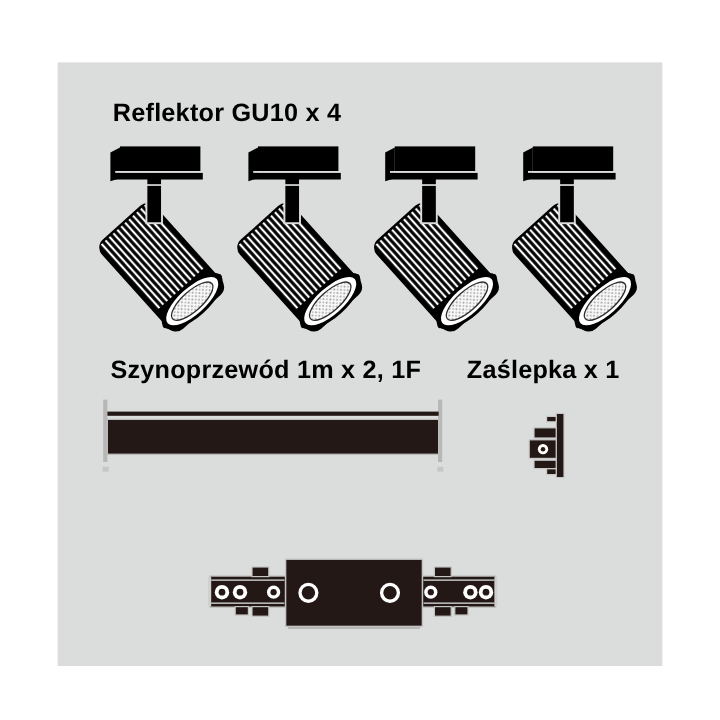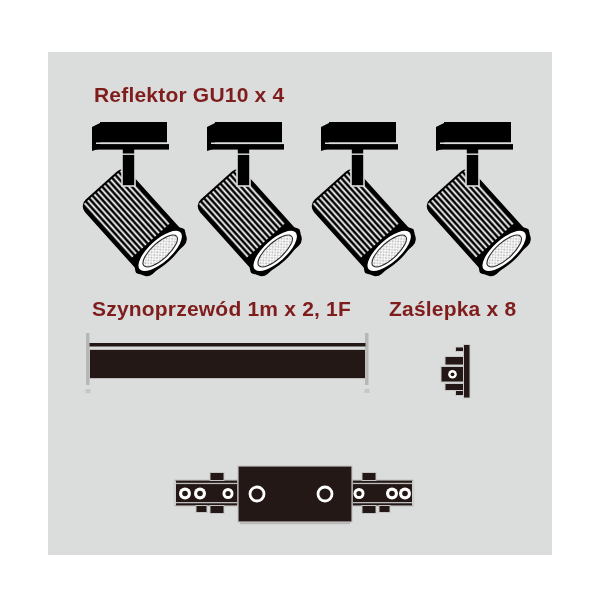--- a/index.html
+++ b/index.html
@@ -7,21 +7,21 @@
     position:relative;width:600px;height:600px;background:#ffffff;overflow:hidden;
     font-family:"Liberation Sans", sans-serif;
   }
   .panel{
     position:absolute;left:48px;top:52px;width:504px;height:503px;
     background:#dbdcdc;
   }
   .title{
     position:absolute;
     font-size:21px;font-weight:700;letter-spacing:.2px;
-    color:#7f1d1d;white-space:nowrap;line-height:1.15;
+    color:#000000;white-space:nowrap;line-height:1.15;
   }
   .t1{left:46px;top:31px;}
   .t2{left:44px;top:245px;}
   .t3{left:341px;top:245px;}
   .t4{left:134px;top:367px;}
   .spot-row{position:absolute;left:32px;top:64px;width:456px;height:170px;}
   .spotlight{position:absolute;top:0;width:110px;height:168px;}
   .spotlight svg{display:block;width:110px;height:168px;}
   .rail{position:absolute;left:36px;top:280px;width:288px;height:62px;}
   .endcap{position:absolute;left:390px;top:289px;width:34px;height:60px;}
@@ -140,21 +140,21 @@
 
         <polygon points="12,11 20,7 20,32.5 12,35" fill="#000000"></polygon>
         <rect x="20" y="6" width="67" height="20.5" fill="#000000"></rect>
         <rect x="16" y="26.5" width="73" height="1.6" fill="#dbdcdc"></rect>
         <rect x="16" y="28.1" width="73" height="5.5" fill="#000000"></rect>
       </svg>
     </div>
       </div>
 
     <div class="title t2">Szynoprzewód 1m x 2, 1F</div>
-    <div class="title t3">Zaślepka x 8</div>
+    <div class="title t3">Zaślepka x 1</div>
 
     <svg class="rail" viewBox="0 0 288 62">
       <rect x="2" y="1" width="3.5" height="52" fill="#b7b7b7"></rect>
       <rect x="281" y="1" width="3.5" height="52" fill="#b7b7b7"></rect>
       <rect x="5.5" y="11" width="276" height="3.5" fill="#231815"></rect>
       <rect x="5.5" y="17.5" width="276" height="29" fill="#231815" stroke="#bdbdbd" stroke-width="1"></rect>
       <rect x="1.5" y="57" width="5" height="4" fill="#c6c6c6"></rect>
       <rect x="280.5" y="57" width="5" height="4" fill="#c6c6c6"></rect>
     </svg>
 

